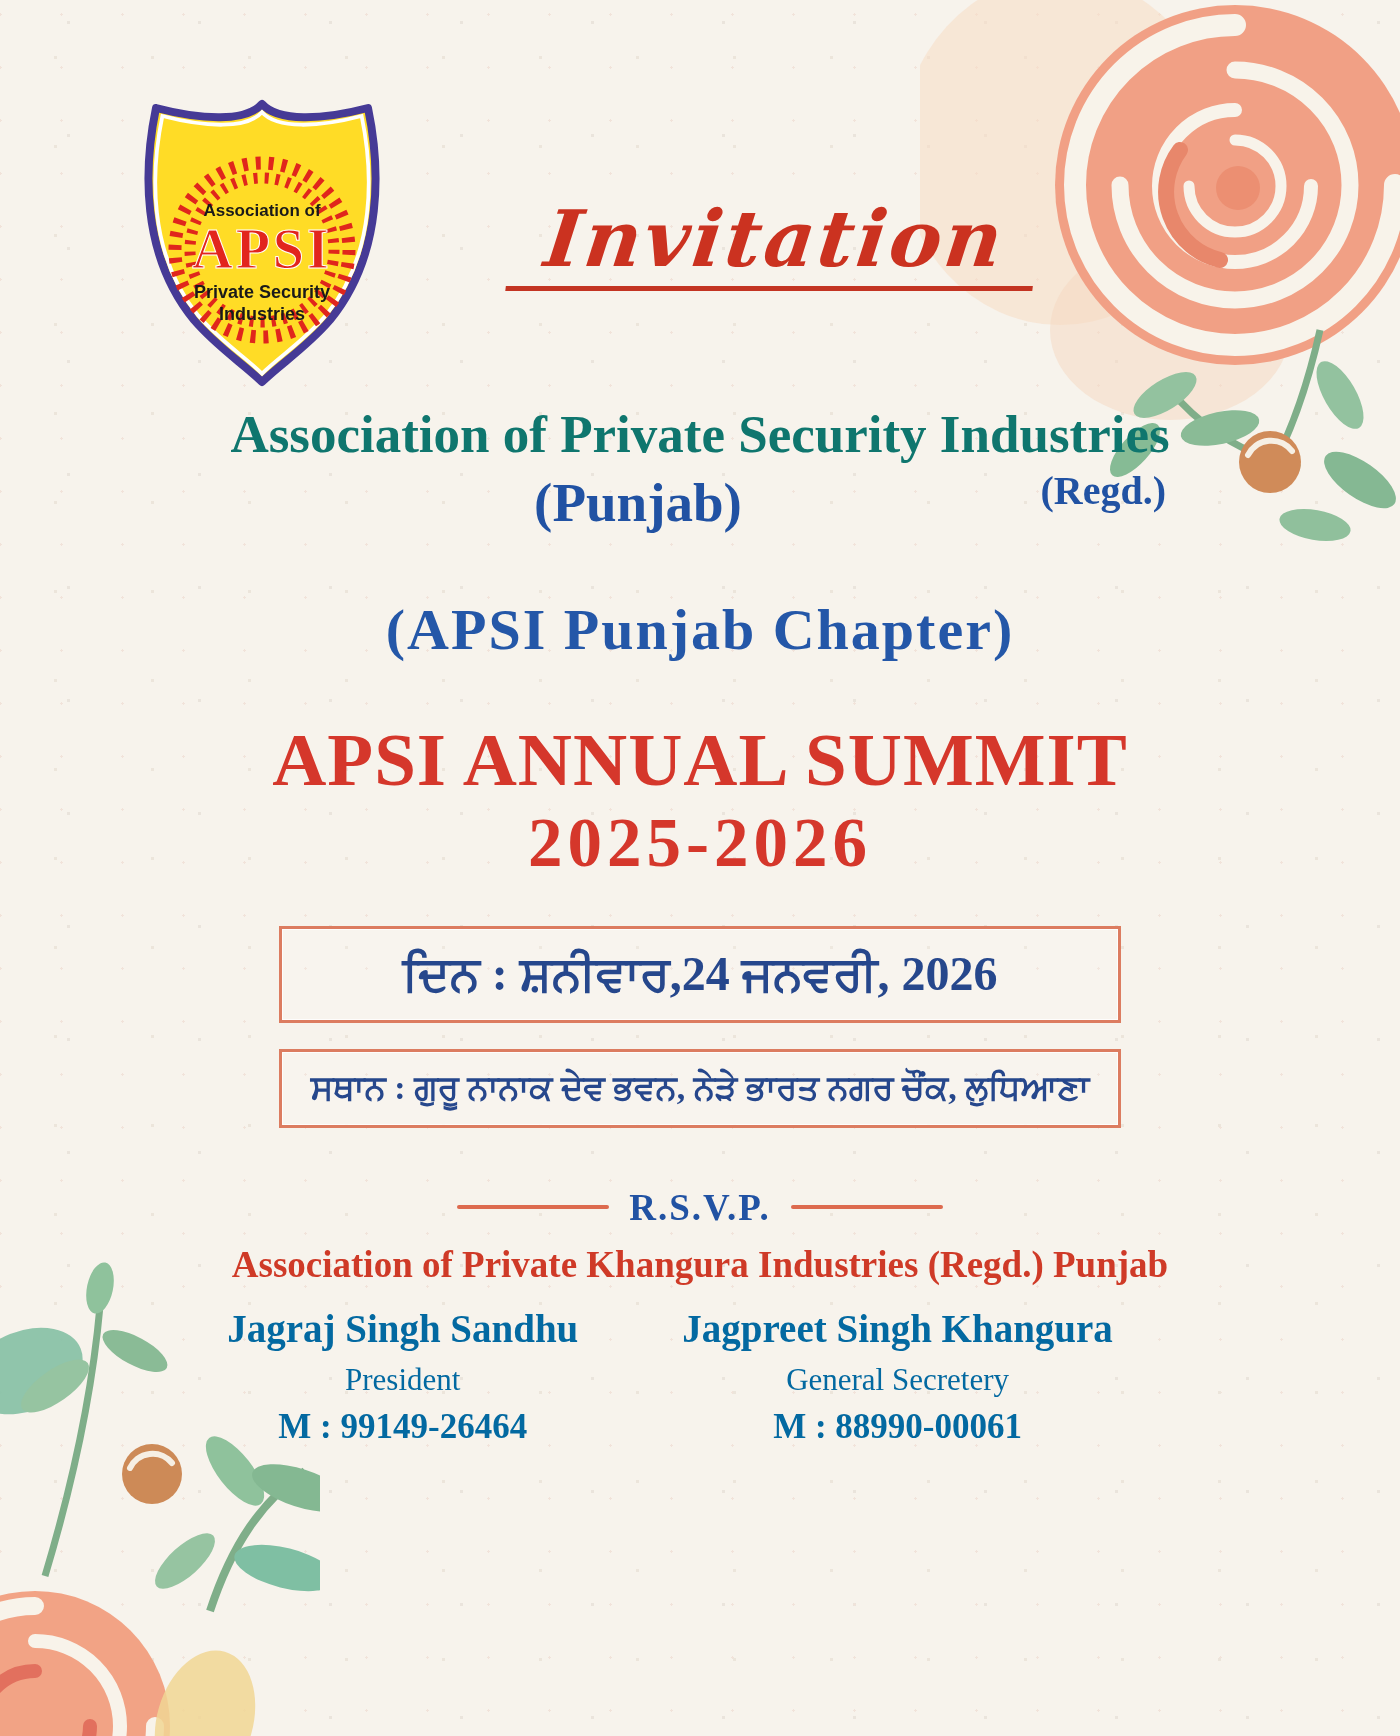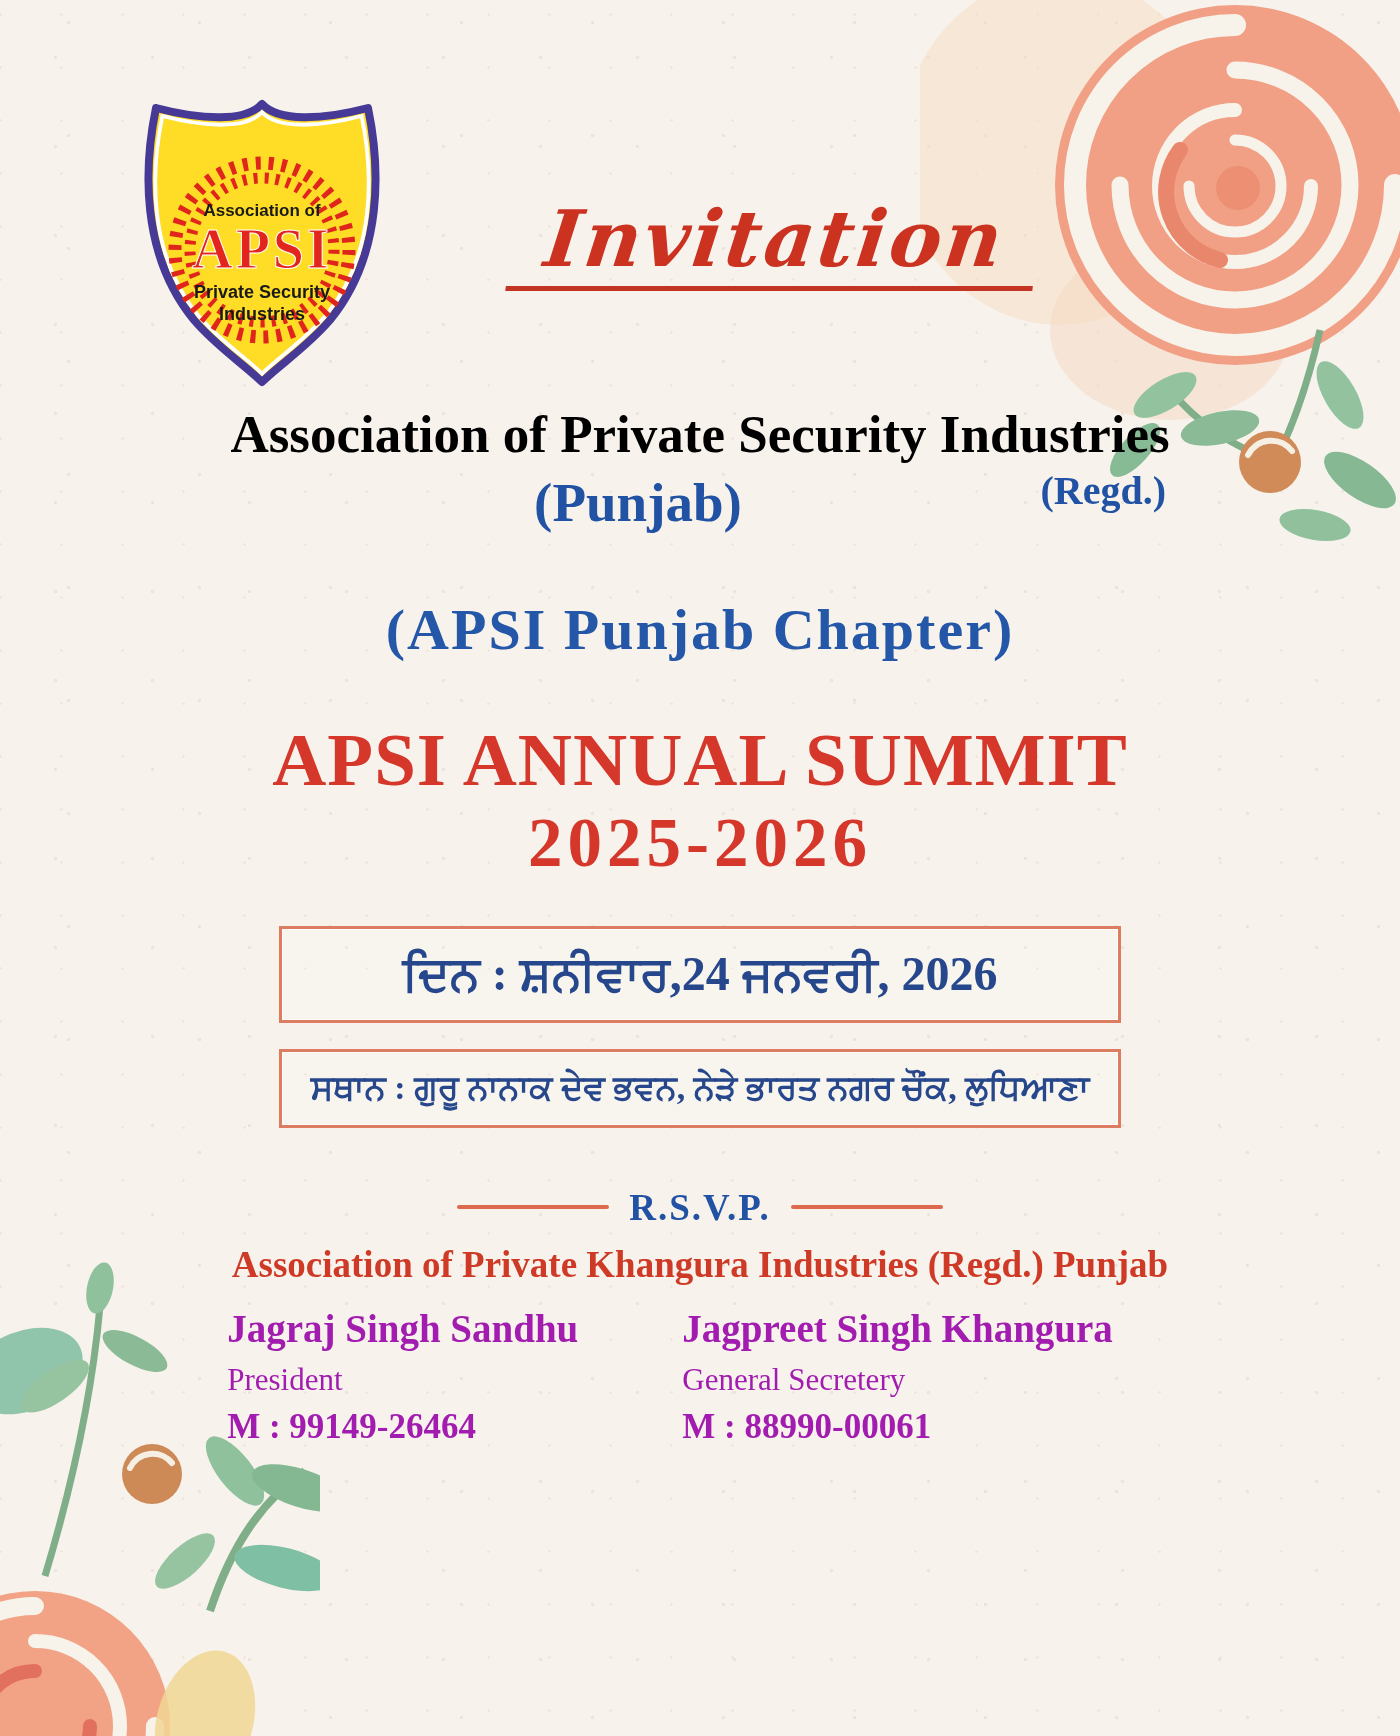--- a/index.html
+++ b/index.html
@@ -19,41 +19,41 @@
   .deco-bl{left:0;bottom:0;}
   .logo{position:absolute;left:126px;top:92px;z-index:3;}
   .content{position:relative;z-index:2;text-align:center;}
   .script-title{
     display:inline-block;margin-top:198px;transform:translateX(75px) skewX(-7deg);
     font-family:"DejaVu Serif", serif;font-style:italic;font-weight:bold;
     font-size:78px;color:#cb3220;letter-spacing:3px;
     border-bottom:5px solid #c33422;padding:0 34px 6px 34px;line-height:1.05;
   }
   .org-wrap{position:relative;margin-top:112px;}
-  .org-name{font-size:53px;font-weight:bold;color:#000000;line-height:1.2;margin:0;}
+  .org-name{font-size:53px;font-weight:bold;color:#0f766e;line-height:1.2;margin:0;}
   .org-regd{position:absolute;right:234px;top:64px;font-size:40px;font-weight:bold;color:#2152a3;}
   .org-region{font-size:55px;font-weight:bold;color:#2152a3;line-height:1.2;display:inline-block;transform:translateX(-62px);margin-top:4px;}
   .chapter{margin-top:60px;font-size:58px;font-weight:bold;color:#2457a8;letter-spacing:2px;}
   .invite-line{margin-top:24px;font-size:35px;font-weight:bold;color:#2456a4;letter-spacing:1px;}
   .summit{margin-top:56px;font-size:75px;font-weight:bold;color:#d5372b;letter-spacing:1px;line-height:1.1;}
   .years{margin-top:4px;font-size:69px;font-weight:bold;color:#d5372b;letter-spacing:5px;line-height:1.1;}
   .boxes{margin-top:44px;}
   .detail-box{
     width:808px;margin:26px auto 0 auto;border:3px solid #dc7c60;
     background:rgba(255,255,255,0.12);
     padding:17px 14px;box-shadow:inset 0 0 0 1px rgba(255,255,255,0.8);
   }
   .detail-text{font-size:48px;font-weight:bold;color:#26478c;font-family:"Liberation Serif","DejaVu Sans",serif;}
   .detail-box.venue .detail-text{font-size:34px;}
   .rsvp-row{margin-top:58px;display:flex;align-items:center;justify-content:center;gap:20px;}
   .rsvp-line{width:152px;height:4px;background:#dd6a4e;border-radius:2px;}
   .rsvp-label{font-size:37px;font-weight:bold;color:#2152a3;letter-spacing:2px;}
   .rsvp-org{margin-top:14px;font-size:37px;font-weight:bold;color:#cf3a27;}
   .contacts{margin-top:20px;display:flex;justify-content:center;gap:104px;transform:translateX(-30px);}
-  .contact{text-align:left;color:#a21caf;}
+  .contact{text-align:center;color:#0369a1;}
   .contact-name{font-size:39px;font-weight:bold;line-height:1.2;}
   .contact-role{font-size:31px;font-weight:normal;line-height:1.2;margin-top:8px;}
   .contact-phone{font-size:35px;font-weight:bold;line-height:1.2;margin-top:8px;}
 </style>
 </head>
 <body>
 
 <svg class="deco deco-tr" width="480" height="560" viewBox="0 0 480 560" aria-hidden="true">
   <ellipse cx="140" cy="150" rx="160" ry="175" fill="#f7dcc5" opacity="0.55"></ellipse>
   <ellipse cx="250" cy="330" rx="120" ry="90" fill="#f6d8c0" opacity="0.5"></ellipse>

